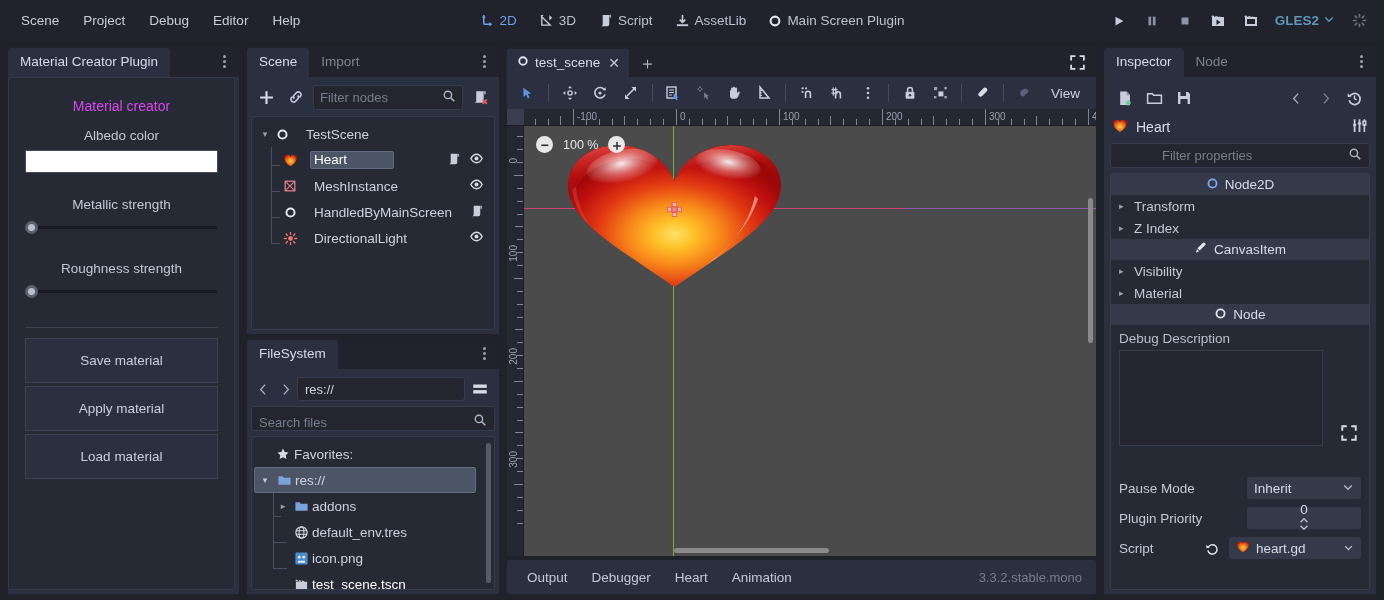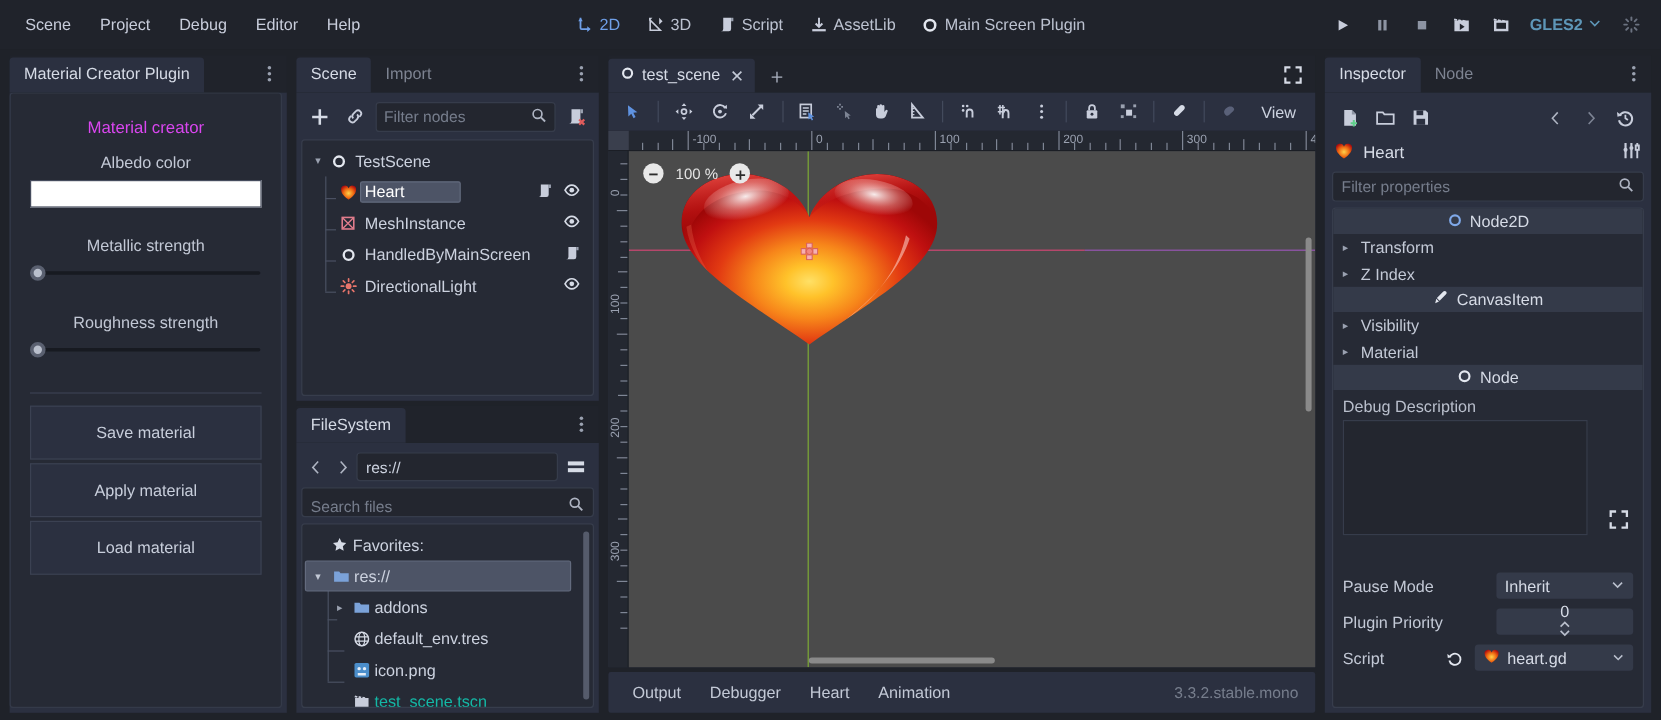--- a/index.html
+++ b/index.html
@@ -130,21 +130,21 @@
   }
   .tree-row {
     display: flex; align-items: center; height: 26px; padding-left: 4px;
     font-size: 13.5px; color: #ccd2df; position: relative;
   }
   .tree-row .arrow {
     width: 14px; flex: 0 0 14px; display: flex; align-items: center; justify-content: center;
     color: #9aa1b0; font-size: 9px;
   }
   .tree-row .nodeicon { width: 20px; flex: 0 0 20px; display: flex; align-items: center; justify-content: center; }
-  .tree-row .nm { padding: 1px 4px; white-space: nowrap; }
+  .tree-row .nm { padding: 1px 4px; white-space: nowrap; margin-left: 10px; }
   .tree-row.selected .nm {
     background: #4d5466; border: 1px solid #636b7e; border-radius: 2px;
     color: #ffffff; padding: 0px 46px 1px 3px;
   }
   .tree-row .right-icons {
     margin-left: auto; display: flex; align-items: center; gap: 8px; padding-right: 8px;
   }
   .guide { position: absolute; background: #4a5062; }
 
   
@@ -245,21 +245,21 @@
   .insp-tool { width: 27px; height: 24px; display: flex; align-items: center; justify-content: center; border-radius: 3px; }
   .insp-spacer { flex: 1; }
   .insp-nodename {
     display: flex; align-items: center; gap: 8px; padding: 3px 4px 6px; font-size: 14px; color: #d6dbe6;
   }
   .insp-filter {
     height: 25px; background: #23262f; border: 1px solid #363c4b; border-radius: 3px;
     display: flex; align-items: center; padding: 0 7px; color: #767d8c; font-size: 13px;
     margin: 0 2px 5px;
   }
-  .insp-filter span:first-child { flex: 1; }
+  .insp-filter span:first-child { flex: 1; margin-left: 44px; }
   .props {
     flex: 1; background: #262a35; border: 1px solid #373d4c; border-radius: 3px;
     margin: 0 2px; display: flex; flex-direction: column; min-height: 0; overflow: hidden;
   }
   .cat {
     height: 21px; background: #343a49; display: flex; align-items: center;
     justify-content: center; gap: 6px; font-size: 13.5px; color: #d6dbe6; flex: 0 0 21px;
   }
   .prop-row {
     height: 22px; flex: 0 0 22px; display: flex; align-items: center;
@@ -694,21 +694,21 @@
             <span>icon.png</span>
           </div>
 
           <div class="fs-row" style="padding-left:36px;">
             <span class="fsicon">
               <svg width="15" height="15" viewBox="0 0 16 16">
                   <path d="M2 5h12v8H2z" fill="#c8cddb"></path>
                   <path d="M2 2.8l2.3.6-.5 1.4-2.3-.6zM5.4 3.3l2.3.6-.5 1.4-2.3-.6zM8.8 3.8l2.3.6-.5 1.4-2.3-.6z" fill="#c8cddb"></path>
                 </svg>
             </span>
-            <span style="color:#14b8a6;">test_scene.tscn</span>
+            <span style="color:#ffffff;">test_scene.tscn</span>
           </div>
         </div>
       </div>
     </div>
   </div>
 
   <div class="center">
     <div class="vp-tabbar">
       <div class="vp-tab">
         <span>

